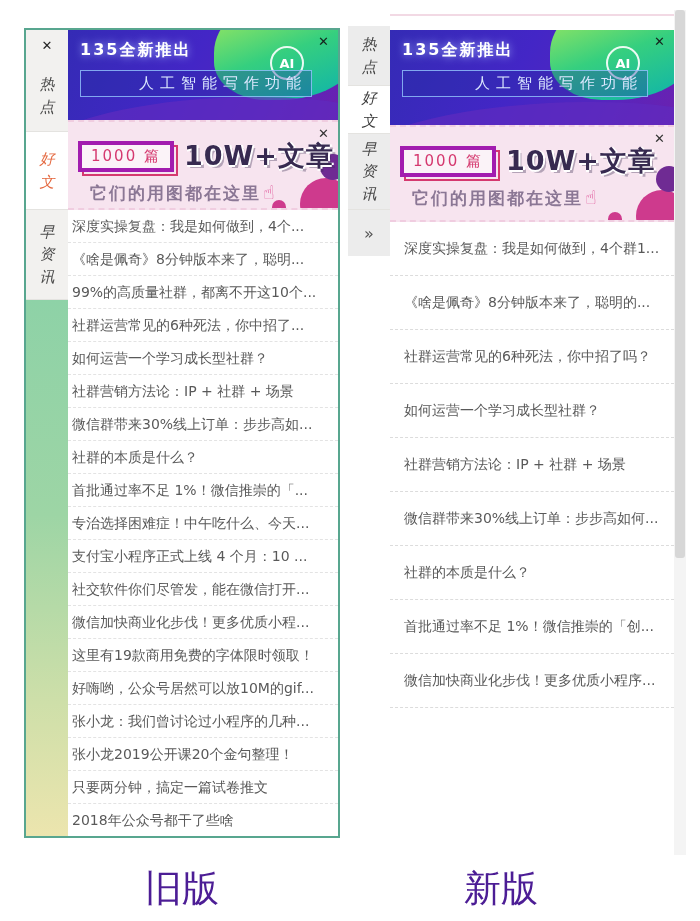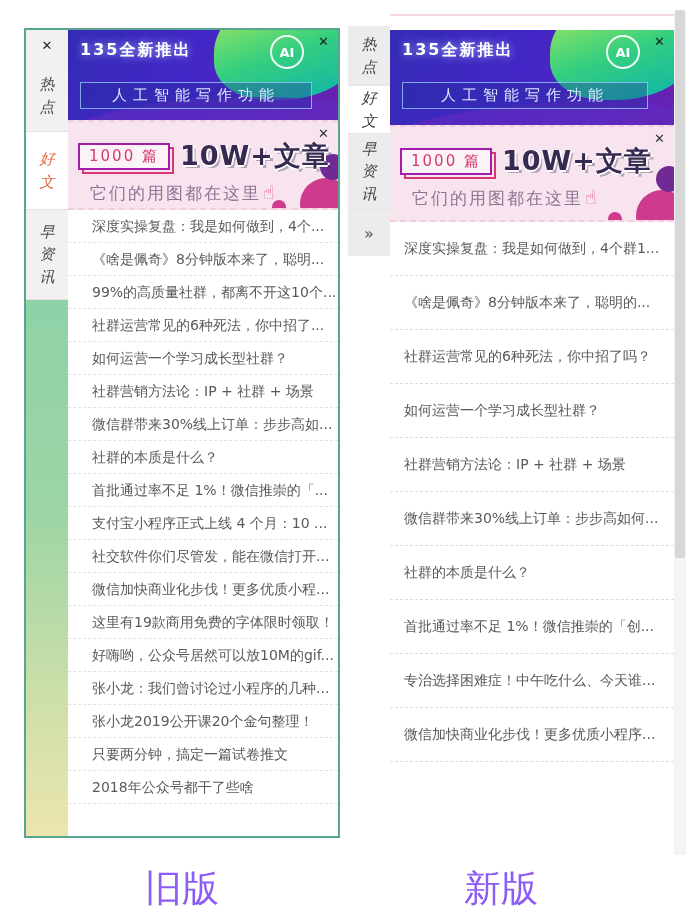--- a/index.html
+++ b/index.html
@@ -39,61 +39,61 @@
   .promo-ai { position:relative; overflow:hidden; flex:0 0 auto;
     background:linear-gradient(115deg,#342bb5 0%,#4326c6 45%,#5526be 75%,#6b21b0 100%);
     padding:10px 12px 0; }
   .left  .promo-ai { height:90px; }
   .right .promo-ai { height:95px; }
   .blob { position:absolute; top:-30px; right:-26px; width:150px; height:100px; z-index:1;
     background:linear-gradient(160deg,#a6e95c 5%,#35cf7f 50%,#0fb3ab 95%);
     border-radius:48% 52% 62% 38% / 58% 46% 64% 42%; }
   .wave { position:absolute; bottom:-36px; left:-24px; width:130%; height:58px; z-index:1;
     background:#5f2bbf; opacity:.7; border-radius:50% 50% 0 0 / 70% 70% 0 0; transform:rotate(-3deg); }
-  .ai-badge { position:absolute; top:5px; right:34px; width:34px; height:34px; z-index:2;
+  .ai-badge { position:absolute; top:16px; right:34px; width:34px; height:34px; z-index:2;
     border:2px solid rgba(255,255,255,.9); border-radius:50%; display:flex; align-items:center; justify-content:center;
     color:#fff; font-size:13px; font-weight:700; }
   .promo-title { position:relative; z-index:3; color:#fff; font-size:16px; font-weight:800; letter-spacing:2px;
     text-shadow:0 0 8px rgba(170,190,255,.95); }
-  .promo-sub { position:relative; z-index:3; margin-top:21px; margin-right:14px; padding:3px 12px;
+  .promo-sub { position:relative; z-index:3; margin-top:9px; margin-right:14px; padding:3px 4px;
     border:1px solid rgba(150,200,255,.8); background:rgba(35,45,160,.35);
-    color:#dbe8ff; text-align:center; letter-spacing:6px; font-size:15px; }
+    color:#dbe8ff; text-align:right; letter-spacing:6px; font-size:15px; }
   .promo-close { position:absolute; top:4px; right:9px; z-index:5; font-size:13px; font-weight:700; color:#15221c; cursor:pointer; }
 
   
   .promo-art { position:relative; overflow:hidden; flex:0 0 auto; background:#f7e4ef;
     border-top:2px dashed #f0cde0; border-bottom:2px dashed #f0cde0; padding:10px 10px 0; }
   .left  .promo-art { height:90px; }
   .right .promo-art { height:97px; }
   .promo-art .promo-close { color:#333; }
   .pa-row { display:flex; align-items:center; gap:10px; margin-top:6px; position:relative; z-index:2; }
-  .badge1000 { border:2px solid #a21caf; color:#d5396f; background:rgba(255,255,255,.55);
+  .badge1000 { border:4px solid #a21caf; color:#d5396f; background:rgba(255,255,255,.55);
     padding:2px 9px; font-size:15px; letter-spacing:2px; white-space:nowrap;
     box-shadow:4px 4px 0 -2px #f7e4ef, 4px 4px 0 0 #d5396f; }
   .headline { font-size:27px; font-weight:900; color:#372a50; letter-spacing:1px; white-space:nowrap;
     text-shadow:2px 0 0 #fff, 0 2px 0 #fff, 3px 3px 0 rgba(55,42,80,.35); }
-  .subline { margin:7px 0 0 12px; color:#8b7795; font-size:17px; letter-spacing:2px; position:relative; z-index:2; white-space:nowrap; }
+  .subline { margin:7px 0 0 12px; color:#8b7795; font-size:17px; letter-spacing:2px; position:relative; z-index:2; white-space:nowrap;font-weight:bold; }
   .hand { color:#e0569a; font-size:19px; margin-left:2px; letter-spacing:0; }
   .pcircle { position:absolute; border-radius:50%; }
   .c1 { width:52px; height:52px; background:#ce3a8d; right:-14px; bottom:-22px; }
   .c2 { width:26px; height:26px; background:#6f2b93; right:-8px; bottom:28px; }
   .c3 { width:14px; height:14px; background:#ce3a8d; right:52px; bottom:-6px; }
 
   
   .list { flex:1; overflow:hidden; background:#fff; }
   .art { white-space:nowrap; overflow:hidden; font-size:14px; color:#595959; cursor:pointer; }
-  .left  .art { height:33px; line-height:32px; padding:0 8px 0 24px; border-bottom:1px dashed #e3e3e3; }
+  .left  .art { height:33px; line-height:32px; padding:0 8px 0 4px; border-bottom:1px dashed #e3e3e3; }
   .right .art { height:54px; line-height:53px; padding:0 6px 0 14px; border-bottom:1px dashed #dcdcdc; }
 
   
   .scrollbar { position:absolute; top:0; right:0; width:12px; height:100%; background:#f4f4f4; }
   .thumb { position:absolute; top:0; left:1px; width:10px; height:548px; background:#d7d7d7; border-radius:3px; }
 
   
-  .version-label { position:absolute; top:864px; text-align:center; font-size:37px; color:#8b5cf6; }
+  .version-label { position:absolute; top:864px; text-align:center; font-size:37px; color:#4c1d95; }
   .vl-left  { left:24px; width:316px; }
   .vl-right { left:332px; width:338px; }
 </style>
 </head>
 <body>
 
 <section class="panel left">
   <aside class="sidebar">
     <div class="close-btn">✕</div>
     <div class="tab tab1">
@@ -133,20 +133,21 @@
     <div class="list">
       <div class="art">深度实操复盘：我是如何做到，4个...</div>
       <div class="art">《啥是佩奇》8分钟版本来了，聪明...</div>
       <div class="art">99%的高质量社群，都离不开这10个...</div>
       <div class="art">社群运营常见的6种死法，你中招了...</div>
       <div class="art">如何运营一个学习成长型社群？</div>
       <div class="art">社群营销方法论：IP + 社群 + 场景</div>
       <div class="art">微信群带来30%线上订单：步步高如...</div>
       <div class="art">社群的本质是什么？</div>
       <div class="art">首批通过率不足 1%！微信推崇的「...</div>
+      <div class="art">专治选择困难症！中午吃什么、今天...</div>
       <div class="art">支付宝小程序正式上线 4 个月：10 ...</div>
       <div class="art">社交软件你们尽管发，能在微信打开...</div>
       <div class="art">微信加快商业化步伐！更多优质小程...</div>
       <div class="art">这里有19款商用免费的字体限时领取！</div>
       <div class="art">好嗨哟，公众号居然可以放10M的gif...</div>
       <div class="art">张小龙：我们曾讨论过小程序的几种...</div>
       <div class="art">张小龙2019公开课20个金句整理！</div>
       <div class="art">只要两分钟，搞定一篇试卷推文</div>
       <div class="art">2018年公众号都干了些啥</div>
     </div>
@@ -194,21 +195,20 @@
 
     <div class="list">
       <div class="art">深度实操复盘：我是如何做到，4个群1...</div>
       <div class="art">《啥是佩奇》8分钟版本来了，聪明的...</div>
       <div class="art">社群运营常见的6种死法，你中招了吗？</div>
       <div class="art">如何运营一个学习成长型社群？</div>
       <div class="art">社群营销方法论：IP + 社群 + 场景</div>
       <div class="art">微信群带来30%线上订单：步步高如何...</div>
       <div class="art">社群的本质是什么？</div>
       <div class="art">首批通过率不足 1%！微信推崇的「创...</div>
-      <div class="art">专治选择困难症！中午吃什么、今天谁...</div>
       <div class="art">微信加快商业化步伐！更多优质小程序...</div>
     </div>
   </div>
 
   <div class="scrollbar">
     <div class="thumb"></div>
   </div>
 </section>
 
 <div class="version-label vl-left">旧版</div>

